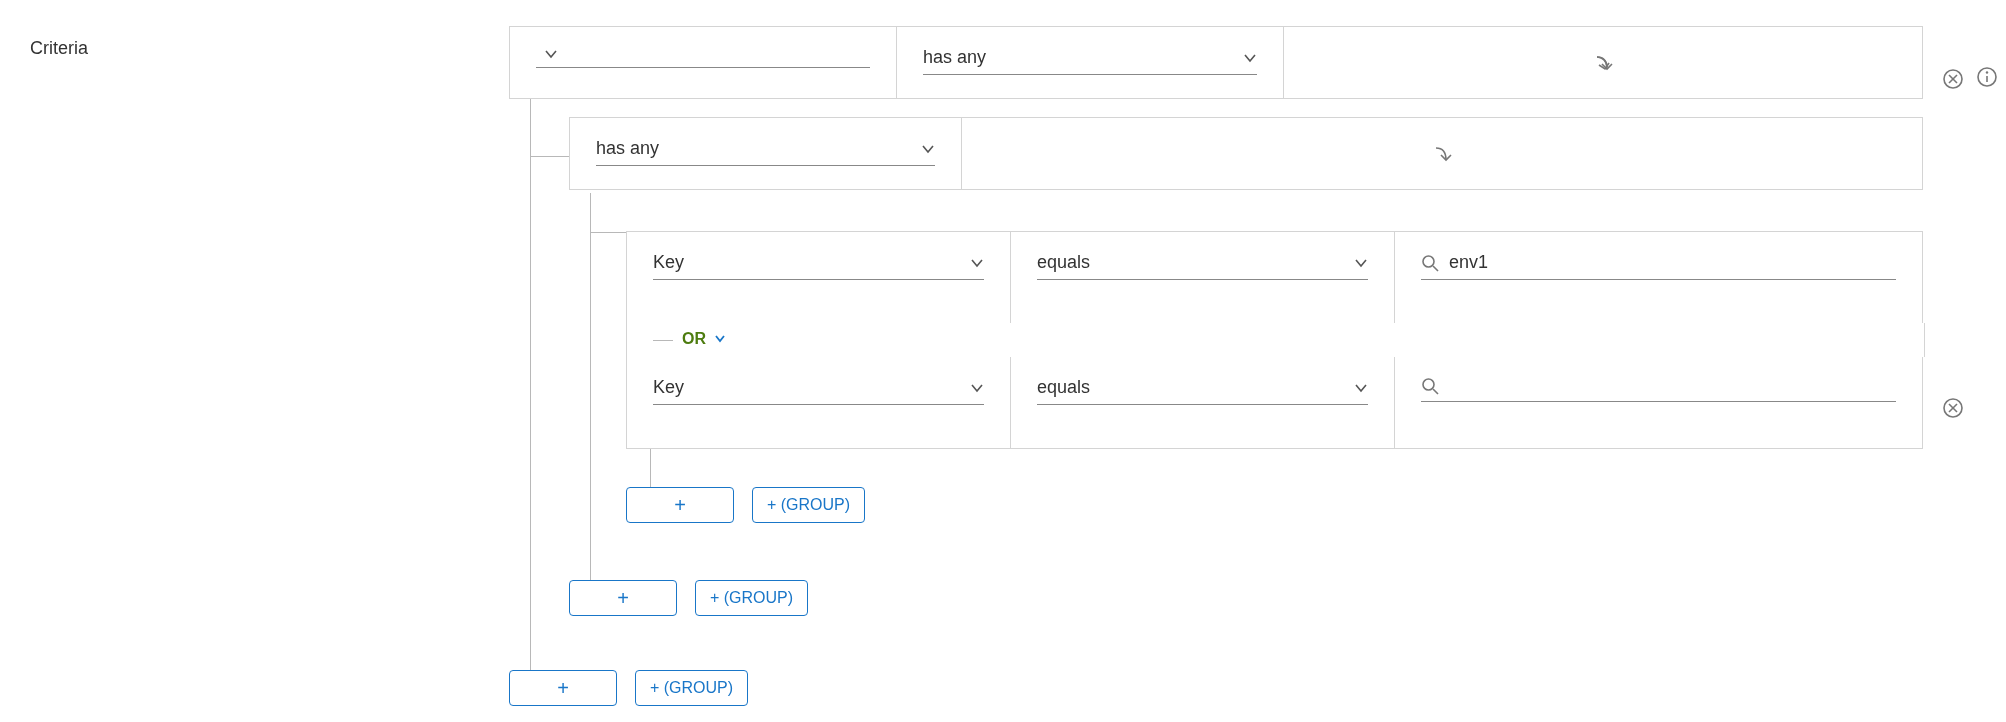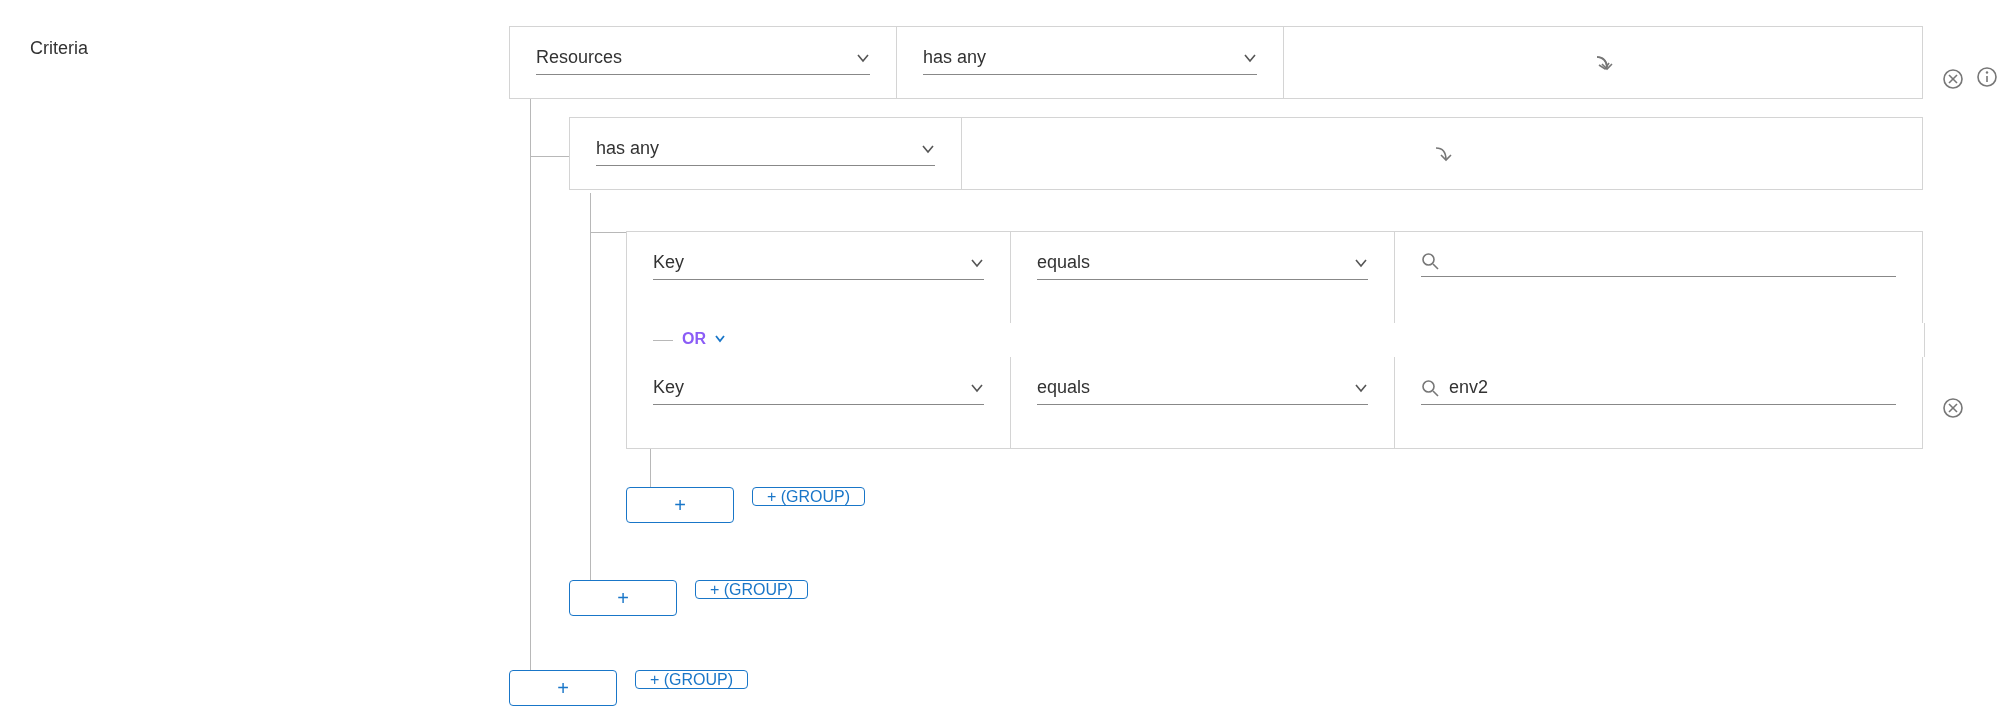--- a/index.html
+++ b/index.html
@@ -78,21 +78,21 @@
   }
   .hline {
     position: absolute;
     height: 1px;
     background: #b8b8b8;
   }
 
   
   .or-pill {
     position: absolute;
-    color: #8b5cf6;
+    color: #4d7c0f;
     font-size: 16px;
     font-weight: 600;
     background: #fff;
     padding: 0 6px;
     display: flex;
     align-items: center;
   }
   .or-pill .caret { width:12px; height:12px; }
 
   
@@ -103,21 +103,21 @@
     background: #fff;
     border-radius: 4px;
     font-size: 16px;
     display: flex;
     align-items: center;
     justify-content: center;
     box-sizing: border-box;
     cursor: pointer;
   }
   .btn-plus { width: 108px; height: 36px; font-size: 20px; font-weight: 500;}
-  .btn-group { height: 19px; padding: 0 14px; font-size: 16px; font-weight: 500;}
+  .btn-group { height: 36px; padding: 0 14px; font-size: 16px; font-weight: 500;}
 
   .icon-btn {
     position: absolute;
     width: 26px; height: 26px;
     display:flex; align-items:center; justify-content:center;
     cursor:pointer;
   }
 
   svg { display:block; }
   .stroke-dark { stroke:#555; fill:none; stroke-width:1.6; }
@@ -127,21 +127,20 @@
 </head>
 <body>
 
 <div class="page" data-name="criteria-builder">
 
   <div class="label-criteria" data-name="section-label">Criteria</div>
 
   <div class="row" data-name="criteria-row-level0" style="left:509px; top:26px; width:1414px; height:73px;">
     <div class="cell" style="width:387px;">
       <div class="field" data-name="subject-select">
-        <span class="text" data-name="subject-value">Resources</span>
         <span class="caret" data-name="chevron-down-icon">
           <svg viewBox="0 0 14 14">
               <polyline class="stroke-dark" points="2,4 7,10 12,4"></polyline>
             </svg>
         </span>
       </div>
     </div>
     <div class="cell" style="width:387px;">
       <div class="field" data-name="operator-select">
         <span class="text" data-name="operator-value">has any</span>
@@ -229,20 +228,21 @@
       </div>
     </div>
     <div class="cell last" style="flex:1;">
       <div class="field" data-name="value-input">
         <span class="search-icon" data-name="search-icon">
           <svg viewBox="0 0 18 18">
               <circle class="stroke-mid" cx="7.5" cy="7.5" r="5.5"></circle>
               <line class="stroke-mid" x1="12" y1="12" x2="17" y2="17"></line>
             </svg>
         </span>
+        <span class="text" data-name="value-text">env1</span>
       </div>
     </div>
   </div>
 
   <div class="row" data-name="criteria-row-level2b" style="left:626px; top:357px; width:1297px; height:92px; border-top:none;">
     <div class="cell" style="width:384px;">
       <div class="field" data-name="subject-select">
         <span class="text" data-name="subject-value">Key</span>
         <span class="caret" data-name="chevron-down-icon">
           <svg viewBox="0 0 14 14">
@@ -262,21 +262,20 @@
       </div>
     </div>
     <div class="cell last" style="flex:1;">
       <div class="field" data-name="value-input">
         <span class="search-icon" data-name="search-icon">
           <svg viewBox="0 0 18 18">
               <circle class="stroke-mid" cx="7.5" cy="7.5" r="5.5"></circle>
               <line class="stroke-mid" x1="12" y1="12" x2="17" y2="17"></line>
             </svg>
         </span>
-        <span class="text" data-name="value-text">env2</span>
       </div>
     </div>
   </div>
 
   <div style="position:absolute; left:626px; top:323px; width:1297px; height:34px; border-left:1px solid #d4d4d4; border-right:1px solid #d4d4d4;"></div>
 
   <div class="hline" data-name="connector-line" style="left:653px; top:340px; width:20px;"></div>
   <div class="or-pill" data-name="logic-operator-select" style="left:676px; top:330px;">
     <span data-name="logic-operator-label">OR</span>
     <span class="caret" data-name="chevron-down-icon">

